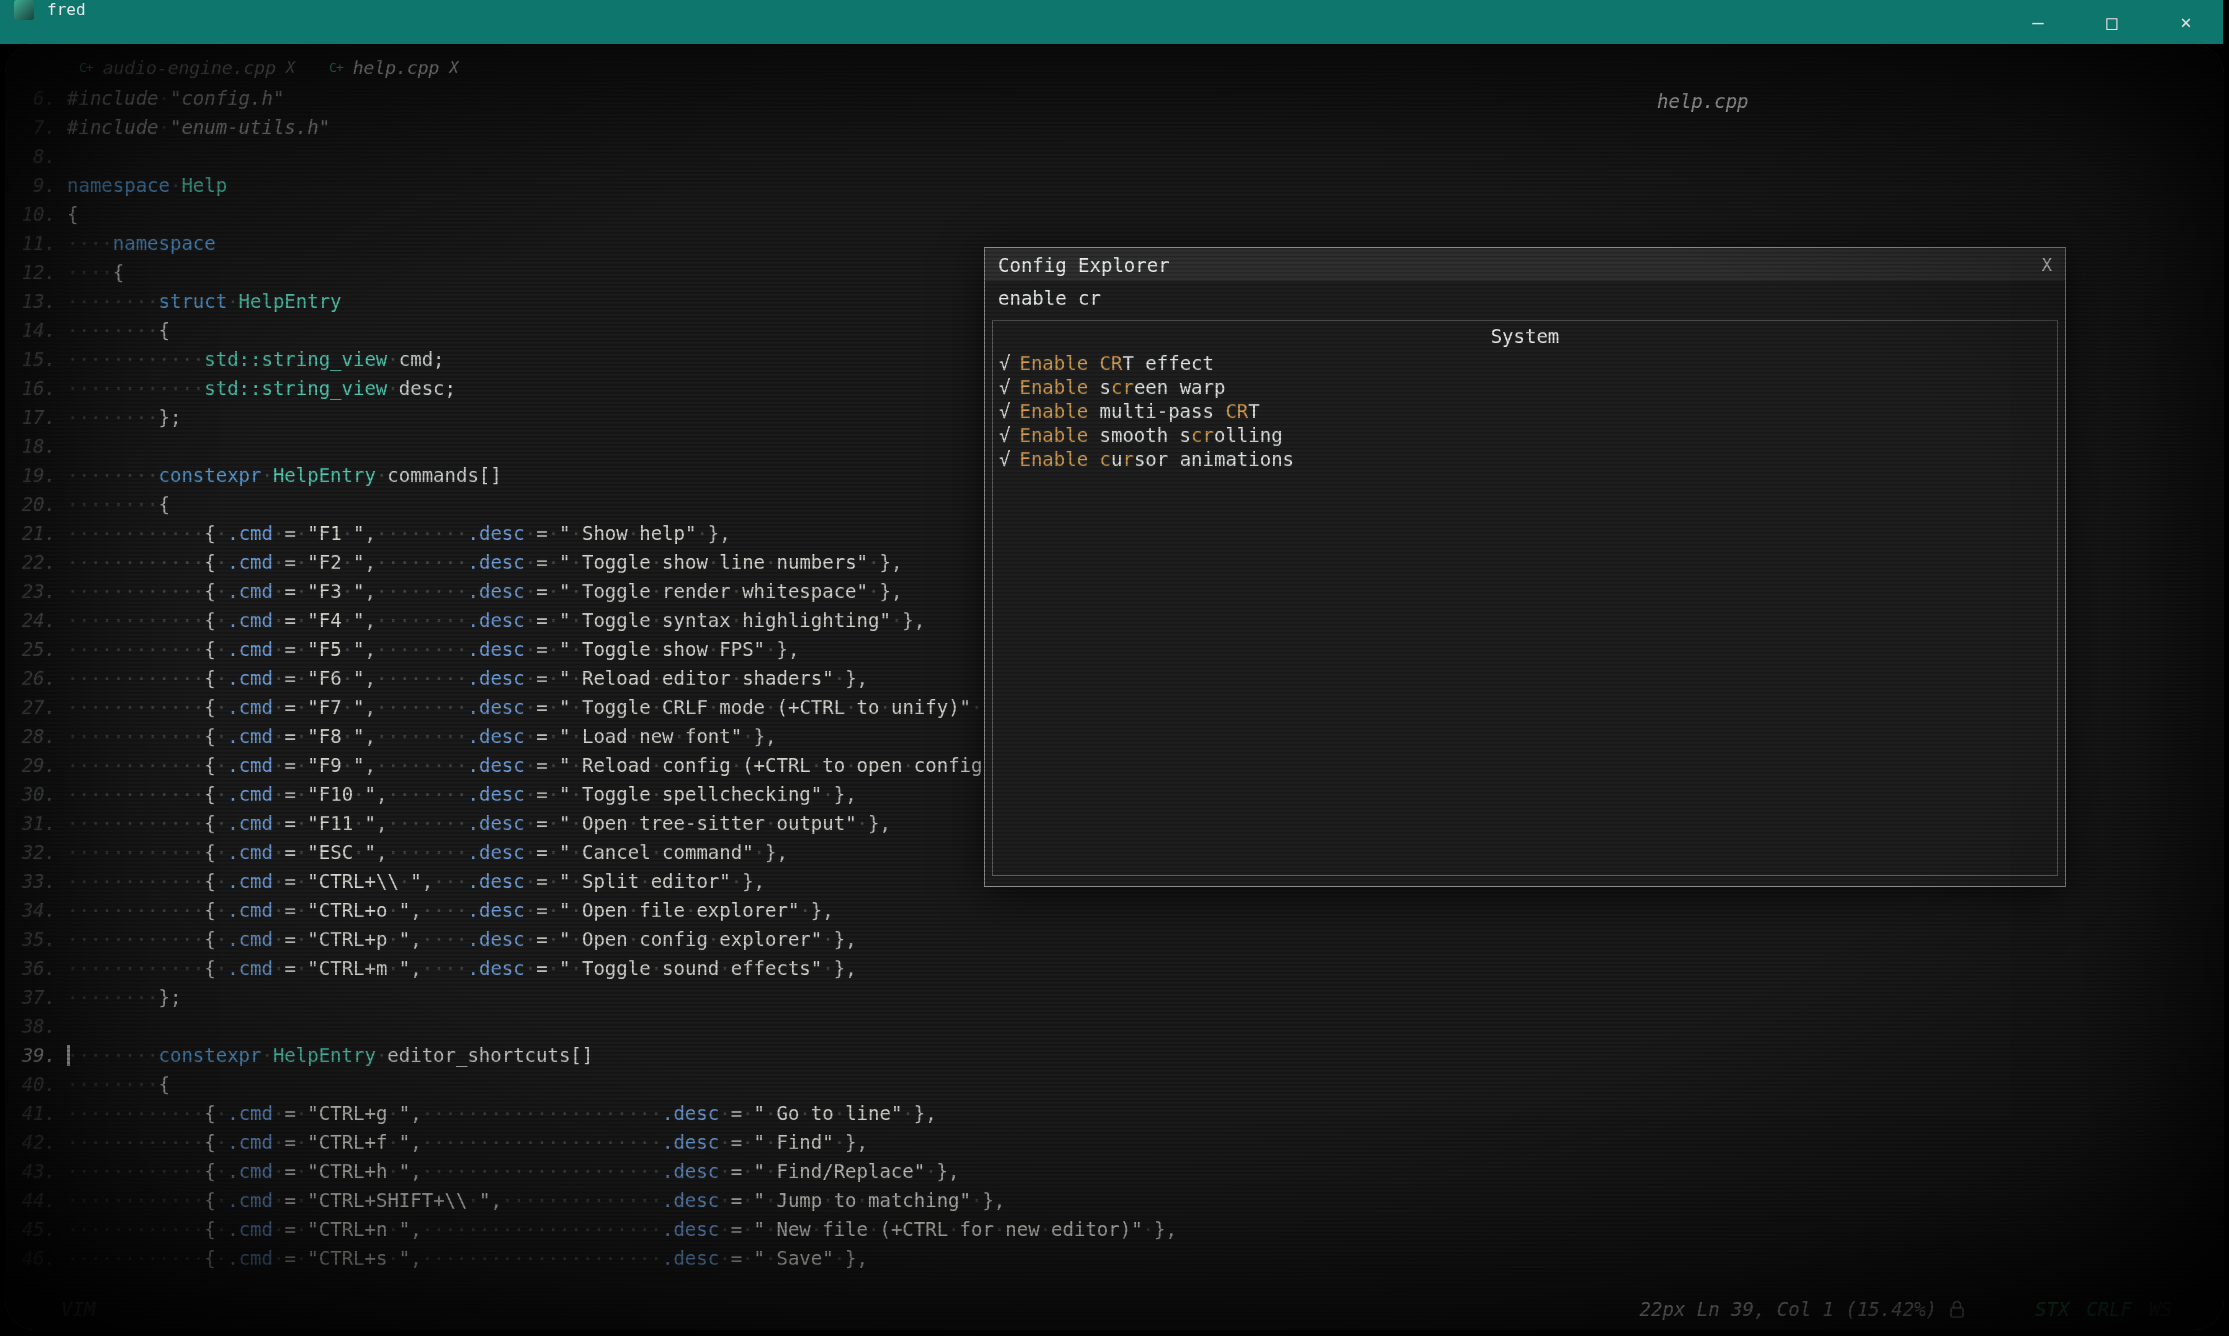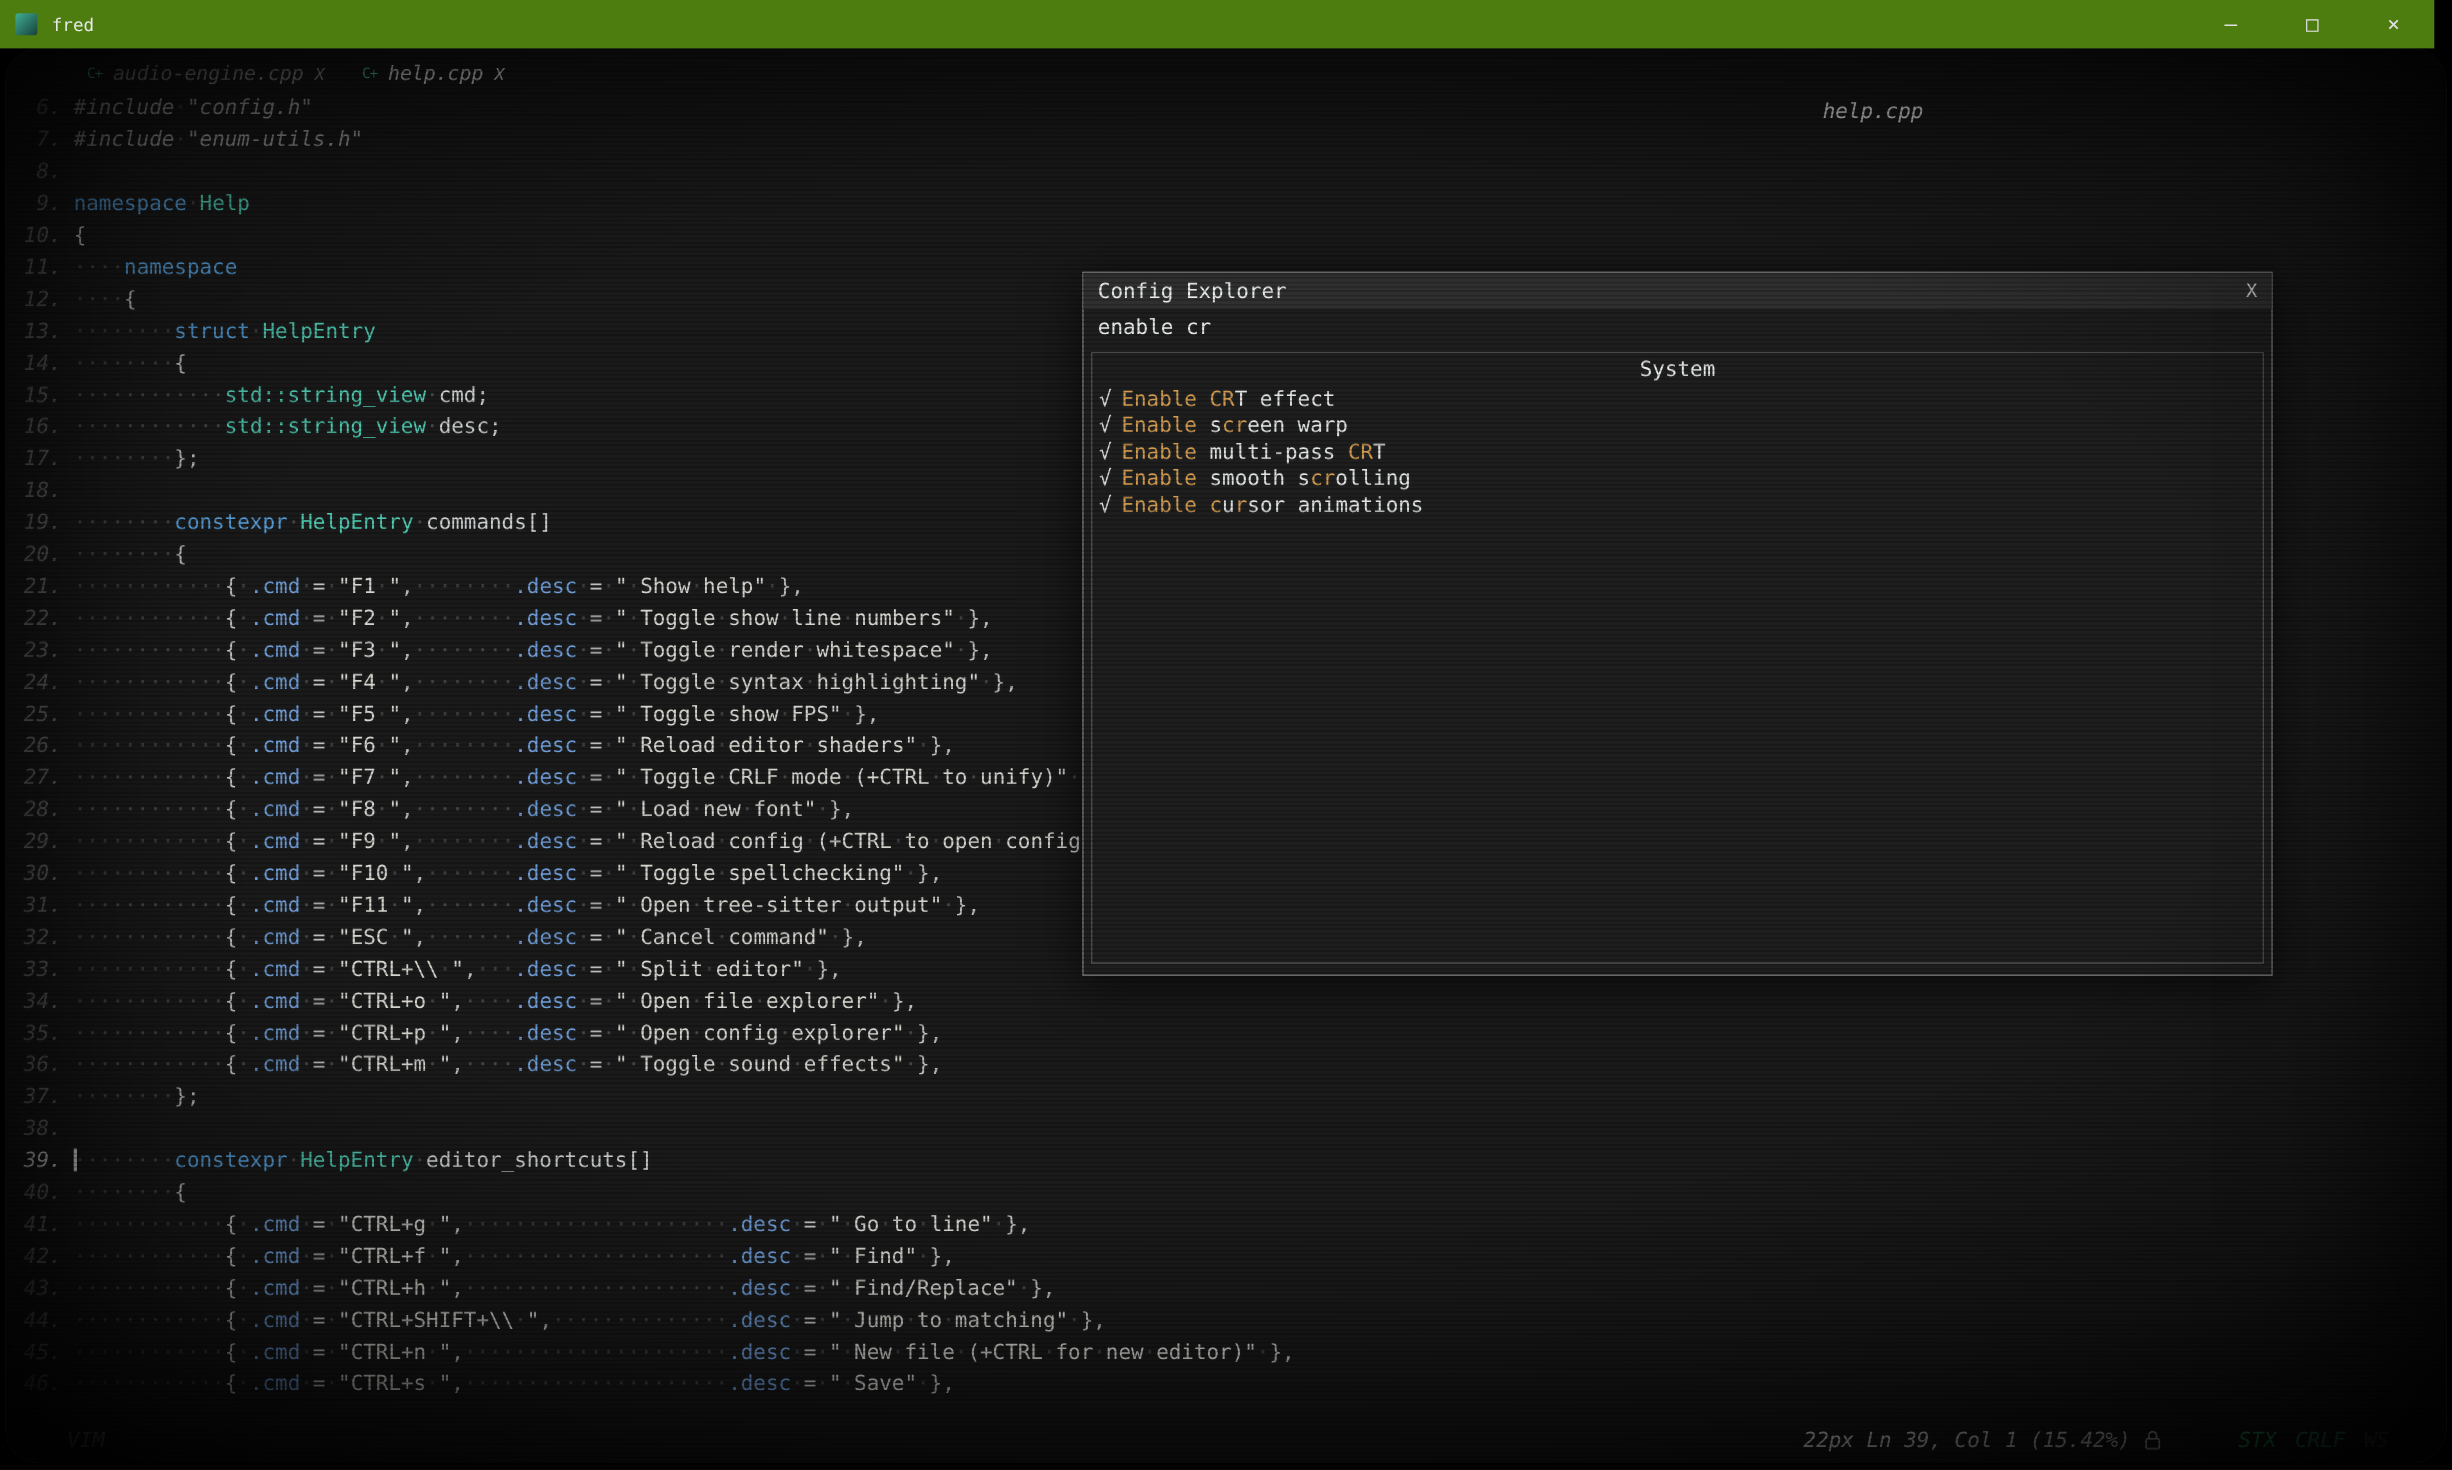--- a/index.html
+++ b/index.html
@@ -4,22 +4,22 @@
 <style>
   * { box-sizing: border-box; }
   html,body { margin:0; padding:0; }
   body {
     width:2229px; height:1336px; position:relative; overflow:hidden;
     background:#000; font-family:"DejaVu Sans Mono", monospace;
   }
 
   
   .titlebar {
-    position:absolute; top:0; left:0; right:16px; height:44px;
-    background:#4d7c0f; display:flex; align-items:center; z-index:100;
+    position:absolute; top:0; left:0; right:6px; height:44px;
+    background:#0f766e; display:flex; z-index:100;
   }
   .app-icon {
     width:20px; height:20px; margin-left:14px; border-radius:3px;
     background:linear-gradient(135deg,#3fae92 0%,#2a7263 55%,#17423a 100%);
   }
   .app-title { margin-left:13px; font-size:16px; color:#e8e8e8; }
   .win-controls { margin-left:auto; display:flex; }
   .win-btn {
     width:74px; height:44px; display:flex; align-items:center; justify-content:center;
     color:#e0e0e0; font-size:19px; cursor:default;

